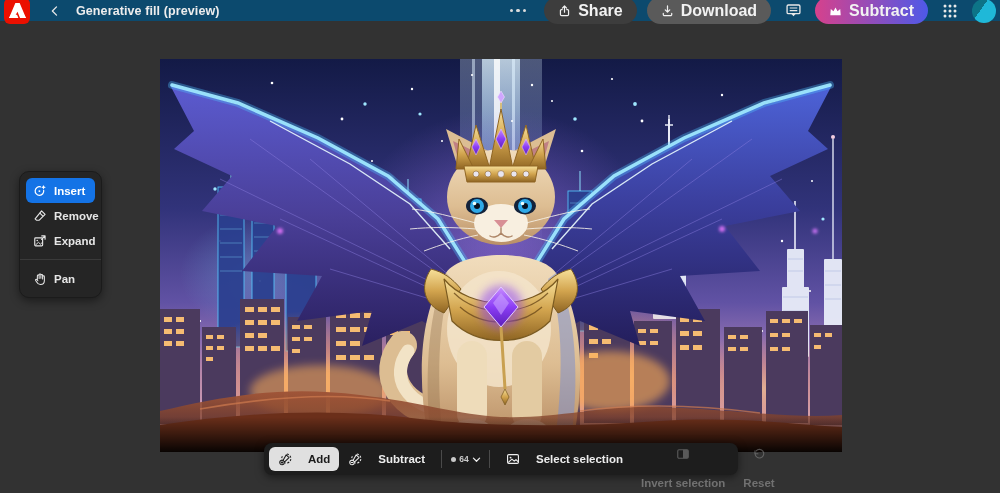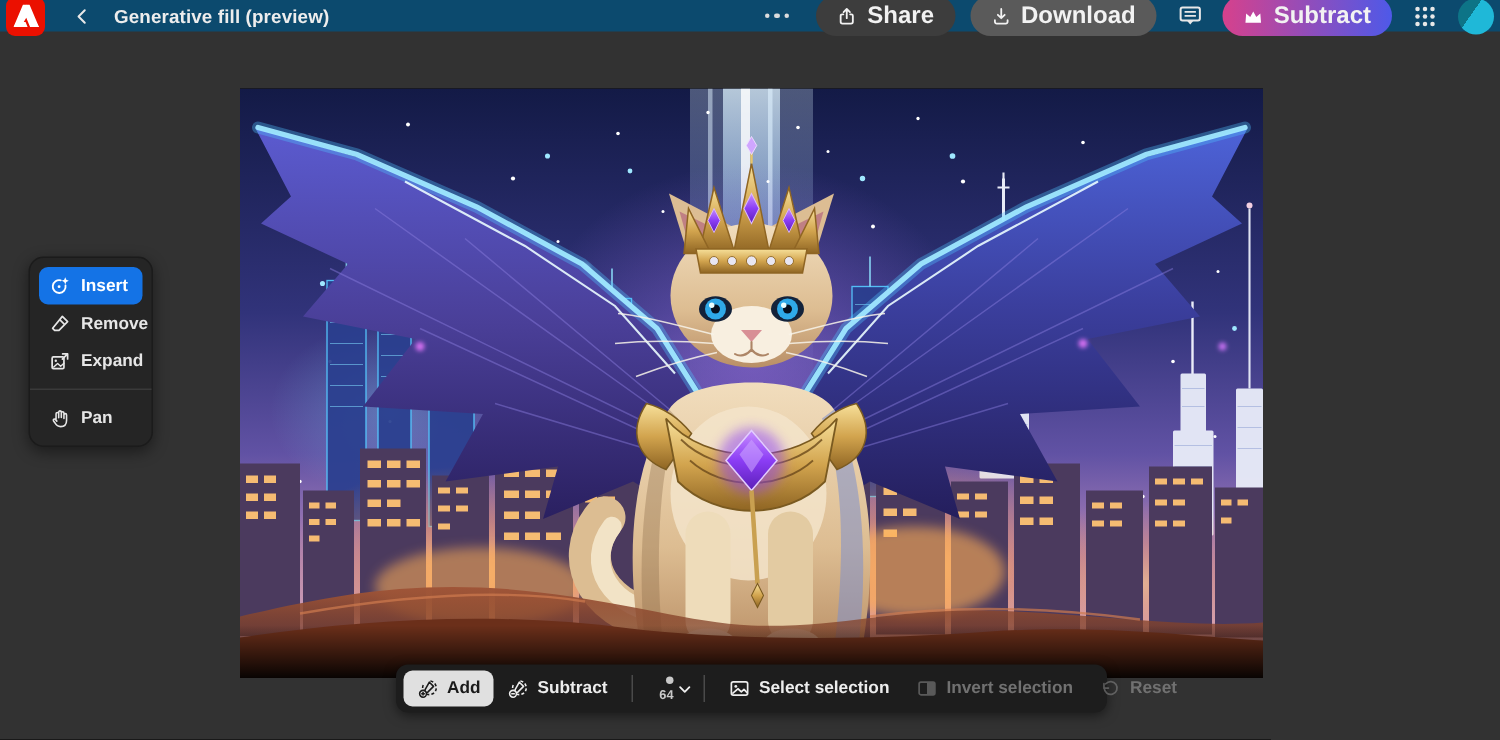--- a/index.html
+++ b/index.html
@@ -68,30 +68,30 @@
   .tool-item.active{background:var(--accent-blue);color:#fff;}
   .tool-item svg{flex:0 0 auto;}
   .panel-divider{height:1px;background:#3a3a3a;margin:6px -6px;}
   
   .sel-toolbar{
     position:absolute;left:264px;top:443px;width:474px;height:32px;z-index:25;
     background:#1d1d1d;border-radius:8px;display:flex;align-items:center;
     padding:0 5px;box-shadow:0 2px 8px rgba(0,0,0,.5);
   }
   .tb-btn{
-    height:24px;display:flex;align-items:center;gap:6px;padding:0 9px;border:none;
+    height:24px;display:flex;align-items:center;gap:16px;padding:0 9px;border:none;
     background:transparent;border-radius:6px;font-size:11.5px;font-weight:600;
     color:#ededed;cursor:pointer;white-space:nowrap;font-family:"Liberation Sans",sans-serif;
   }
   .tb-btn.selected{background:#e0e0e0;color:#1a1a1a;}
-  .tb-btn.disabled{color:#717171;cursor:default;}
+  .tb-btn.disabled{color:#717171;cursor:default;flex-direction:column;}
   .tb-btn.disabled svg{opacity:.55;}
   .tb-divider{width:1px;height:18px;background:#4a4a4a;margin:0 7px;flex:0 0 auto;}
   .brush-size{
-    display:flex;flex-direction:column;align-items:flex-end;justify-content:center;
+    display:flex;flex-direction:row;align-items:center;justify-content:center;
     min-width:22px;cursor:pointer;line-height:1;gap:3px;padding:0 2px;
   }
   .brush-dot{width:5px;height:5px;border-radius:50%;background:#c9c9c9;}
   .brush-val{font-size:8.5px;color:#c9c9c9;font-weight:600;}
   .chev-btn{width:20px;height:24px;display:flex;align-items:center;justify-content:center;cursor:pointer;border-radius:4px;}
 </style>
 </head>
 <body>
 
 <header class="topbar">

